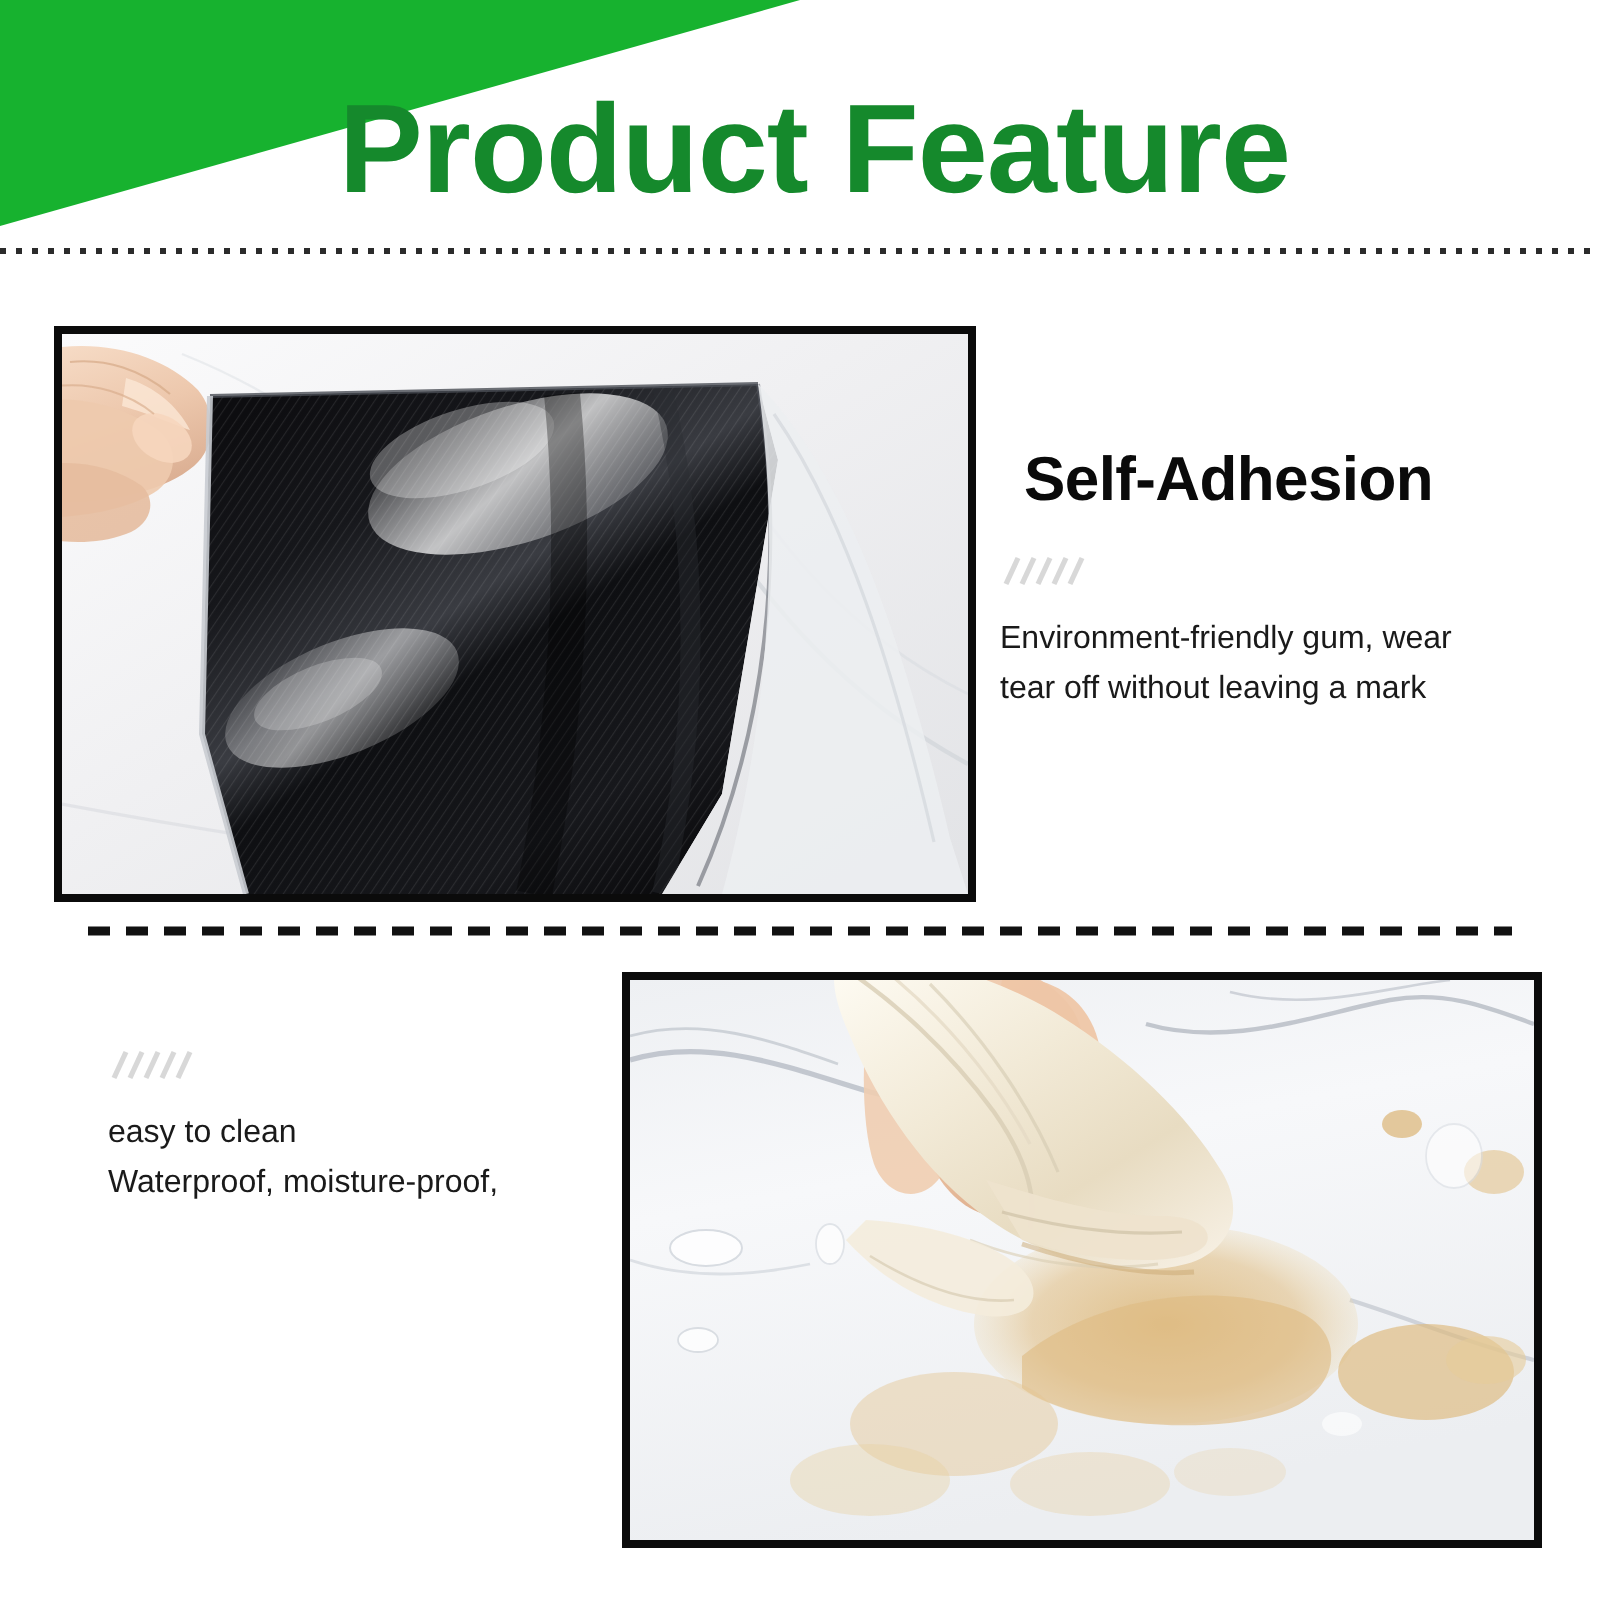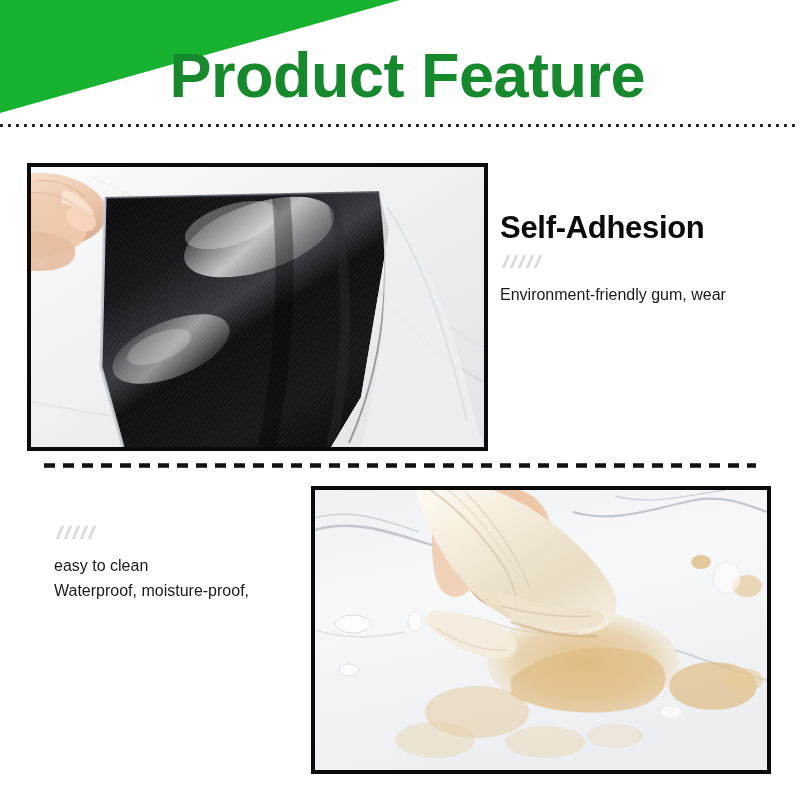--- a/index.html
+++ b/index.html
@@ -80,21 +80,21 @@
   }
   .feature-1 { left: 500px; top: 209px; width: 290px; }
   .feature-2 { left: 54px;  top: 518px; width: 250px; }
 
   .feature-heading {
     font-size: 31px;
     line-height: 38px;
     font-weight: 700;
     color: #0a0a0a;
     letter-spacing: -0.3px;
-    margin: 0;
+    margin: 12px;
     white-space: nowrap;
   }
   .feature-hatch {
     margin-top: 7px;
     margin-bottom: 9px;
     width: 44px;
     height: 15px;
   }
   .feature-body {
     font-size: 16px;
@@ -216,20 +216,21 @@
         <line x1="3" y1="14" x2="9" y2="1"></line>
         <line x1="11" y1="14" x2="17" y2="1"></line>
         <line x1="19" y1="14" x2="25" y2="1"></line>
         <line x1="27" y1="14" x2="33" y2="1"></line>
         <line x1="35" y1="14" x2="41" y2="1"></line>
       </g>
     </svg>
 
     <div class="feature-body">
       <span class="feature-body-line">Environment-friendly gum, wear</span>
+      <span class="feature-body-line">tear off without leaving a mark</span>
     </div>
   </div>
 
   <svg class="divider-dashed" viewBox="0 0 712 5" preserveAspectRatio="none">
     <line x1="0" y1="2.5" x2="712" y2="2.5" stroke="#111111" stroke-width="4.5" stroke-dasharray="11 8" stroke-linecap="butt"></line>
   </svg>
 
   <div class="feature-text feature-2">
 
     <svg class="feature-hatch" viewBox="0 0 44 15">

